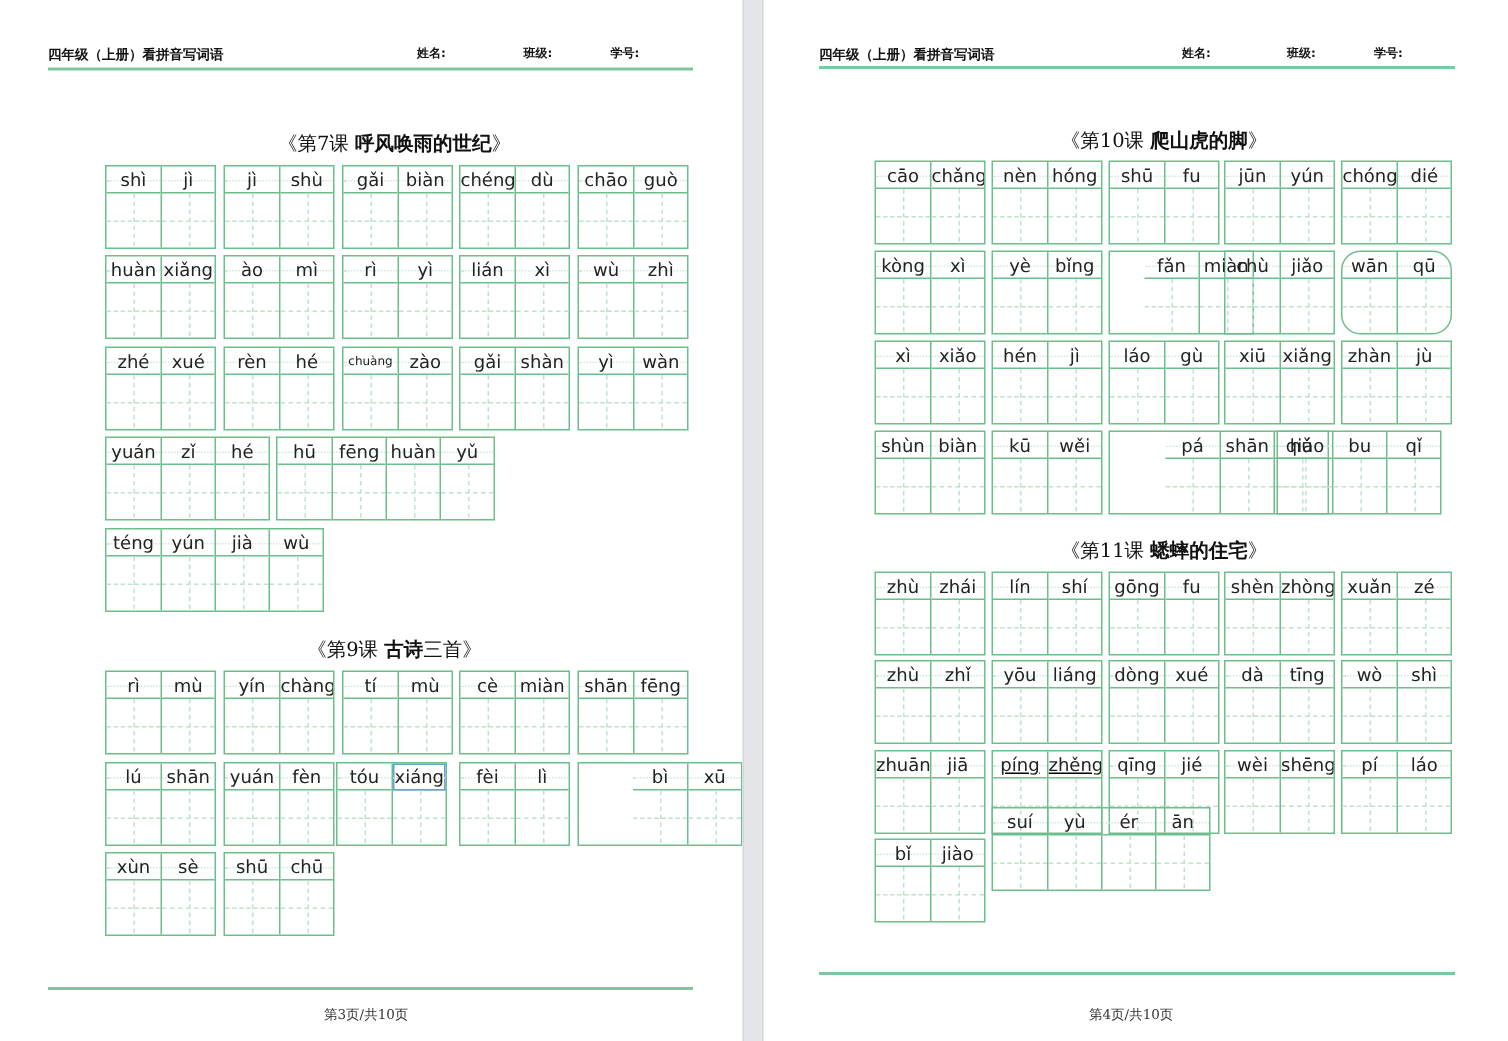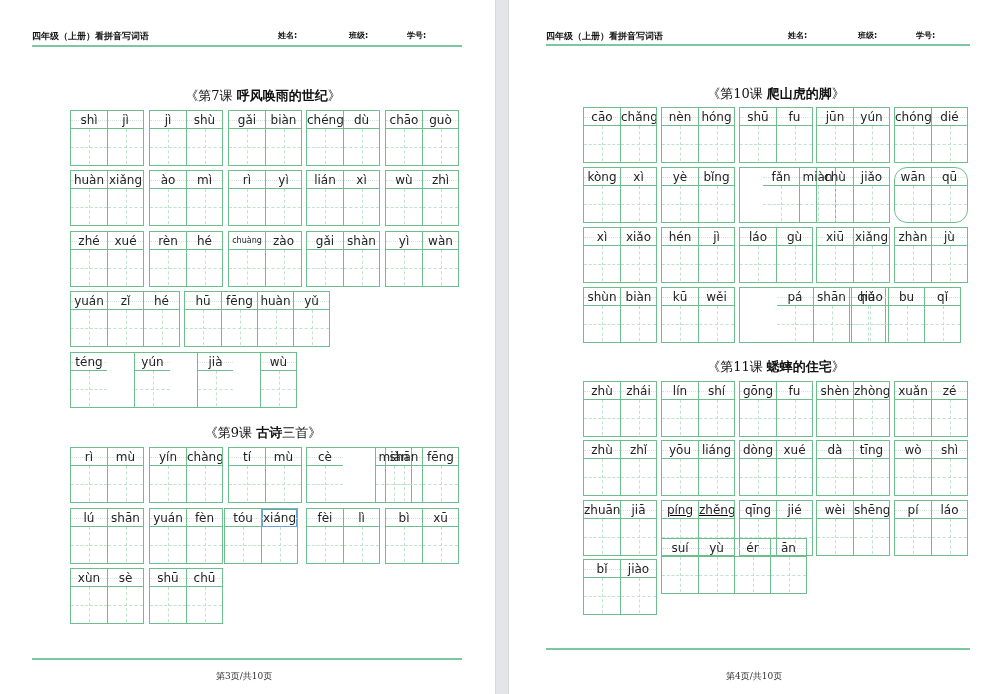--- a/index.html
+++ b/index.html
@@ -218,21 +218,21 @@
         </div>
         <div class="cell">
           <div class="py"><span>huàn</span></div>
           <div class="box"></div>
         </div>
         <div class="cell">
           <div class="py"><span>yǔ</span></div>
           <div class="box"></div>
         </div>
       </div>
-      <div class="grp" style="left: 70px; top: 352px; gap: 27px;">
+      <div class="grp" style="left: 70px; top: 352px;">
         <div class="cell">
           <div class="py"><span>téng</span></div>
           <div class="box"></div>
         </div>
         <div class="cell">
           <div class="py"><span>yún</span></div>
           <div class="box"></div>
         </div>
         <div class="cell">
           <div class="py"><span>jià</span></div>
@@ -266,21 +266,21 @@
       <div class="grp" style="left: 228px; top: 447px;">
         <div class="cell">
           <div class="py"><span>tí</span></div>
           <div class="box"></div>
         </div>
         <div class="cell">
           <div class="py"><span>mù</span></div>
           <div class="box"></div>
         </div>
       </div>
-      <div class="grp" style="left: 306px; top: 447px; gap: 32px;">
+      <div class="grp" style="left: 306px; top: 447px;">
         <div class="cell">
           <div class="py"><span>cè</span></div>
           <div class="box"></div>
         </div>
         <div class="cell">
           <div class="py"><span>miàn</span></div>
           <div class="box"></div>
         </div>
       </div>
       <div class="grp" style="left: 385px; top: 447px;">
@@ -326,21 +326,21 @@
       <div class="grp" style="left: 306px; top: 508px;">
         <div class="cell">
           <div class="py"><span>fèi</span></div>
           <div class="box"></div>
         </div>
         <div class="cell">
           <div class="py"><span>lì</span></div>
           <div class="box"></div>
         </div>
       </div>
-      <div class="grp" style="left: 385px; top: 508px;">
+      <div class="grp" style="left: 385px; top: 508px; padding-left: 36px;">
         <div class="cell">
           <div class="py"><span>bì</span></div>
           <div class="box"></div>
         </div>
         <div class="cell">
           <div class="py"><span>xū</span></div>
           <div class="box"></div>
         </div>
       </div>
       <div class="grp" style="left: 70px; top: 568px;">

